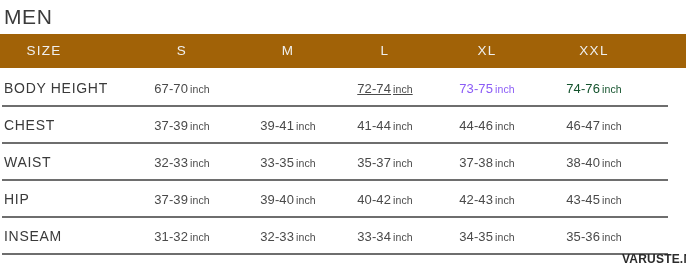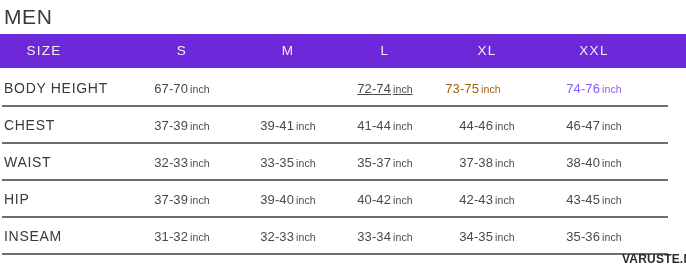--- a/index.html
+++ b/index.html
@@ -114,36 +114,36 @@
     white-space: nowrap;
   }
 </style>
 </head>
 <body style="background: rgb(255, 255, 255);">
 
 <div id="size-chart">
 
   <div class="chart-title">MEN</div>
 
-  <div class="header-row" style="background: #6d28d9;">
+  <div class="header-row" style="background: #a16207;">
     <div class="header-cell" style="left: -26px; width: 140px; color: rgb(239, 239, 238);">SIZE</div>
     <div class="header-cell" style="left: 112px; width: 140px; color: rgb(239, 239, 238);">S</div>
     <div class="header-cell" style="left: 218px; width: 140px; color: rgb(239, 239, 238);">M</div>
     <div class="header-cell" style="left: 315px; width: 140px; color: rgb(239, 239, 238);">L</div>
     <div class="header-cell" style="left: 417px; width: 140px; color: rgb(239, 239, 238);">XL</div>
     <div class="header-cell" style="left: 524px; width: 140px; color: rgb(239, 239, 238);">XXL</div>
   </div>
 
   <div id="rows-container">
       <div class="body-row" style="top: 70px;">
         <div class="row-label" style="color: rgb(58, 58, 58);">BODY HEIGHT</div>
         <div class="row-cell" style="left: 112px; width: 140px; color: rgb(74, 74, 74);"><span class="cell-value">67-70</span><span class="cell-unit">inch</span></div>
         <div class="row-cell" style="left: 315px; width: 140px; color: rgb(74, 74, 74); text-decoration: underline;"><span class="cell-value">72-74</span><span class="cell-unit">inch</span></div>
-        <div class="row-cell" style="left: 403px; width: 140px; color: #a16207;"><span class="cell-value">73-75</span><span class="cell-unit">inch</span></div>
-        <div class="row-cell" style="left: 524px; width: 140px; color: #8b5cf6;"><span class="cell-value">74-76</span><span class="cell-unit">inch</span></div>
+        <div class="row-cell" style="left: 417px; width: 140px; color: #8b5cf6;"><span class="cell-value">73-75</span><span class="cell-unit">inch</span></div>
+        <div class="row-cell" style="left: 524px; width: 140px; color: #14532d;"><span class="cell-value">74-76</span><span class="cell-unit">inch</span></div>
         <div class="row-rule" style="background: rgb(110, 110, 110);"></div>
       </div>
       <div class="body-row" style="top: 107px;">
         <div class="row-label" style="color: rgb(58, 58, 58);">CHEST</div>
         <div class="row-cell" style="left: 112px; width: 140px; color: rgb(74, 74, 74);"><span class="cell-value">37-39</span><span class="cell-unit">inch</span></div>
         <div class="row-cell" style="left: 218px; width: 140px; color: rgb(74, 74, 74);"><span class="cell-value">39-41</span><span class="cell-unit">inch</span></div>
         <div class="row-cell" style="left: 315px; width: 140px; color: rgb(74, 74, 74);"><span class="cell-value">41-44</span><span class="cell-unit">inch</span></div>
         <div class="row-cell" style="left: 417px; width: 140px; color: rgb(74, 74, 74);"><span class="cell-value">44-46</span><span class="cell-unit">inch</span></div>
         <div class="row-cell" style="left: 524px; width: 140px; color: rgb(74, 74, 74);"><span class="cell-value">46-47</span><span class="cell-unit">inch</span></div>
         <div class="row-rule" style="background: rgb(110, 110, 110);"></div>

